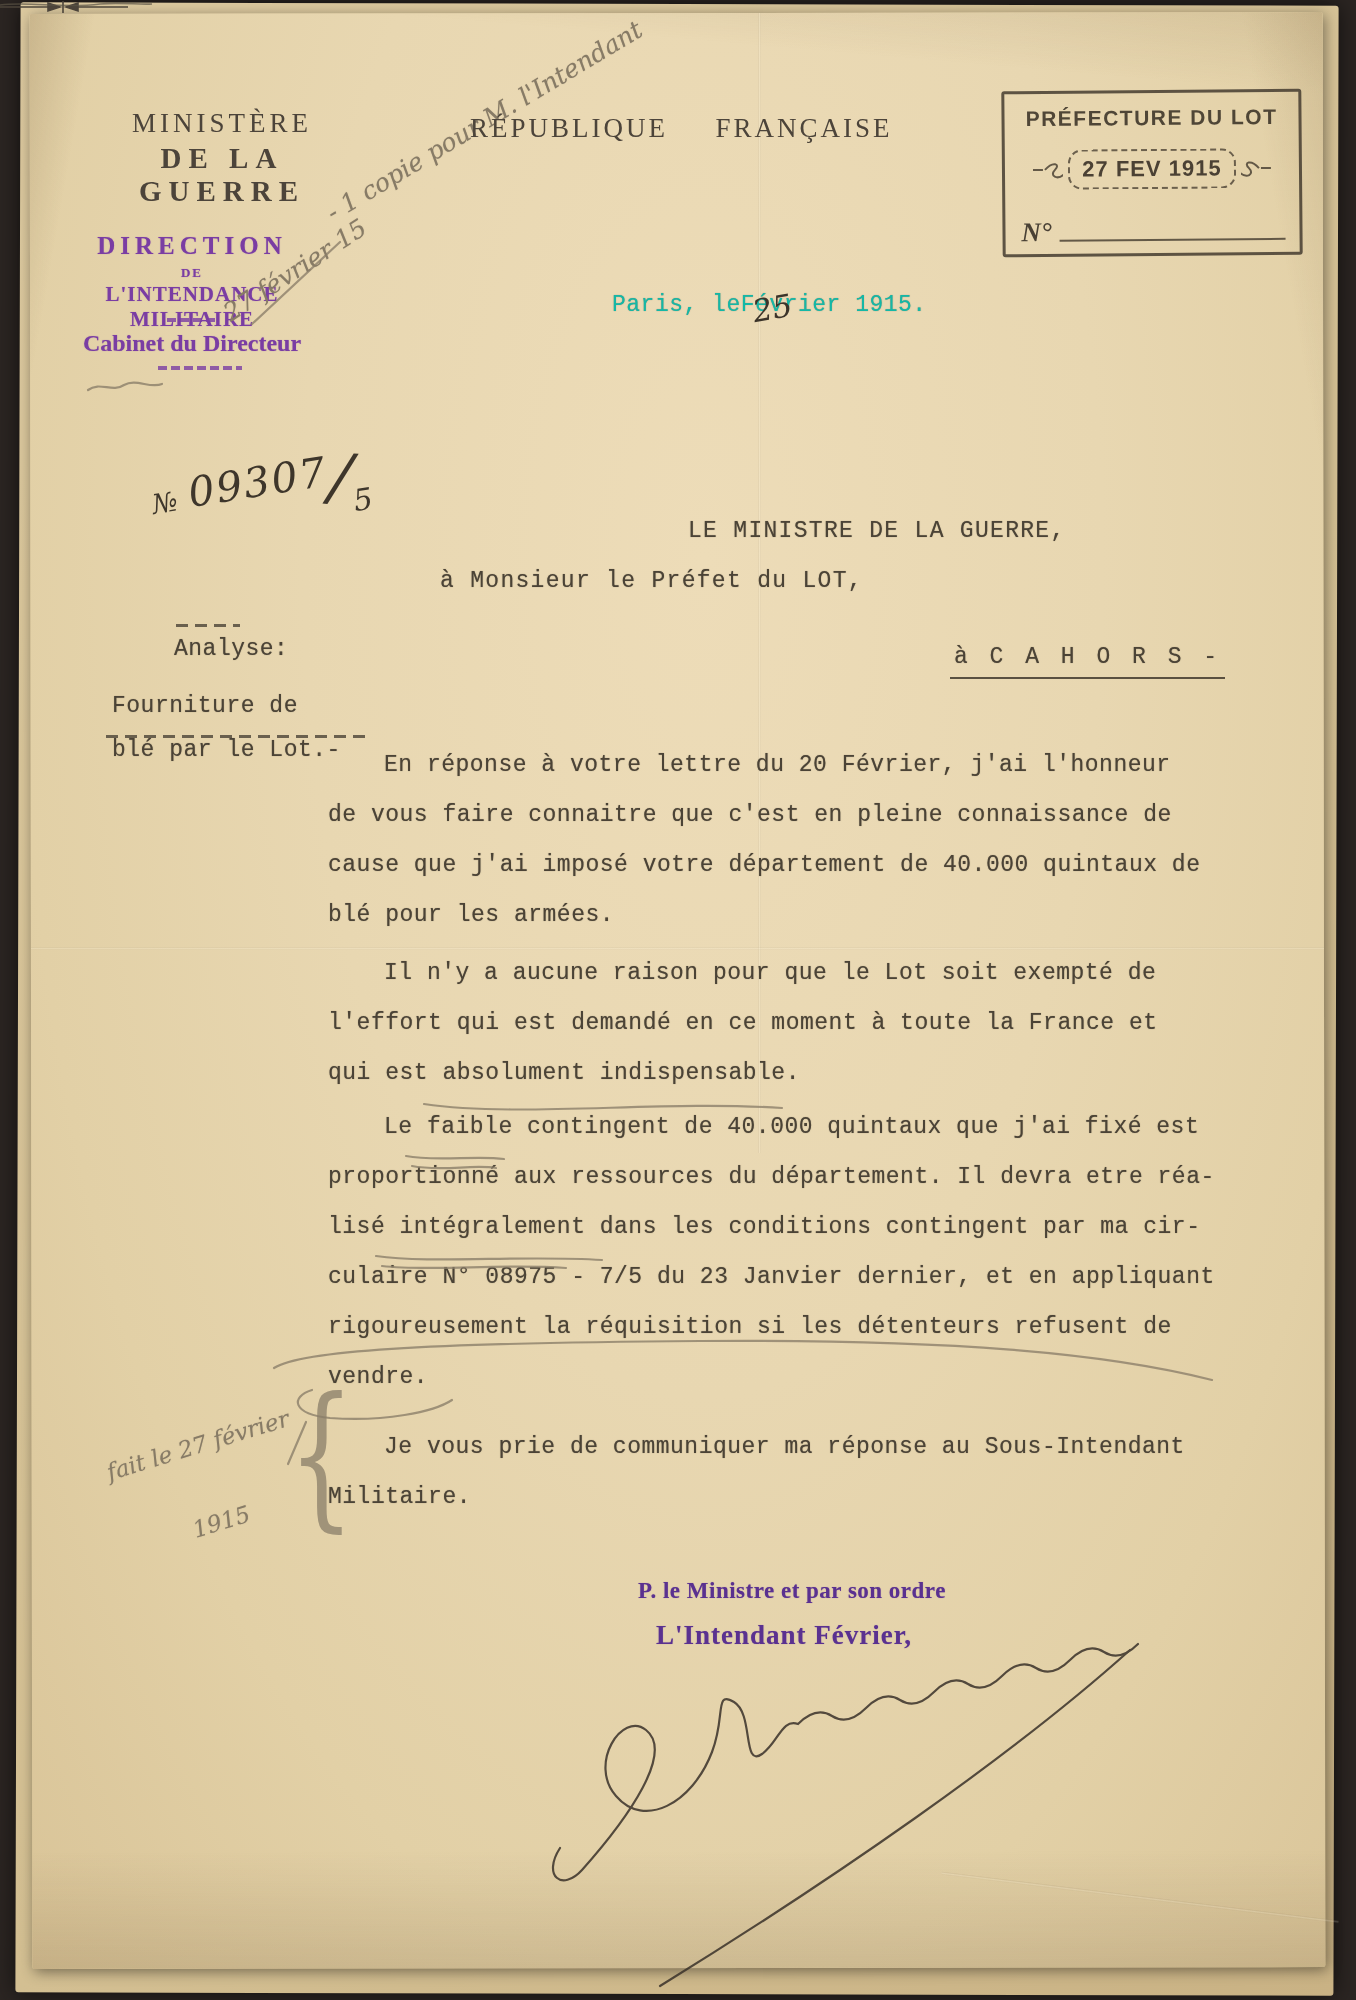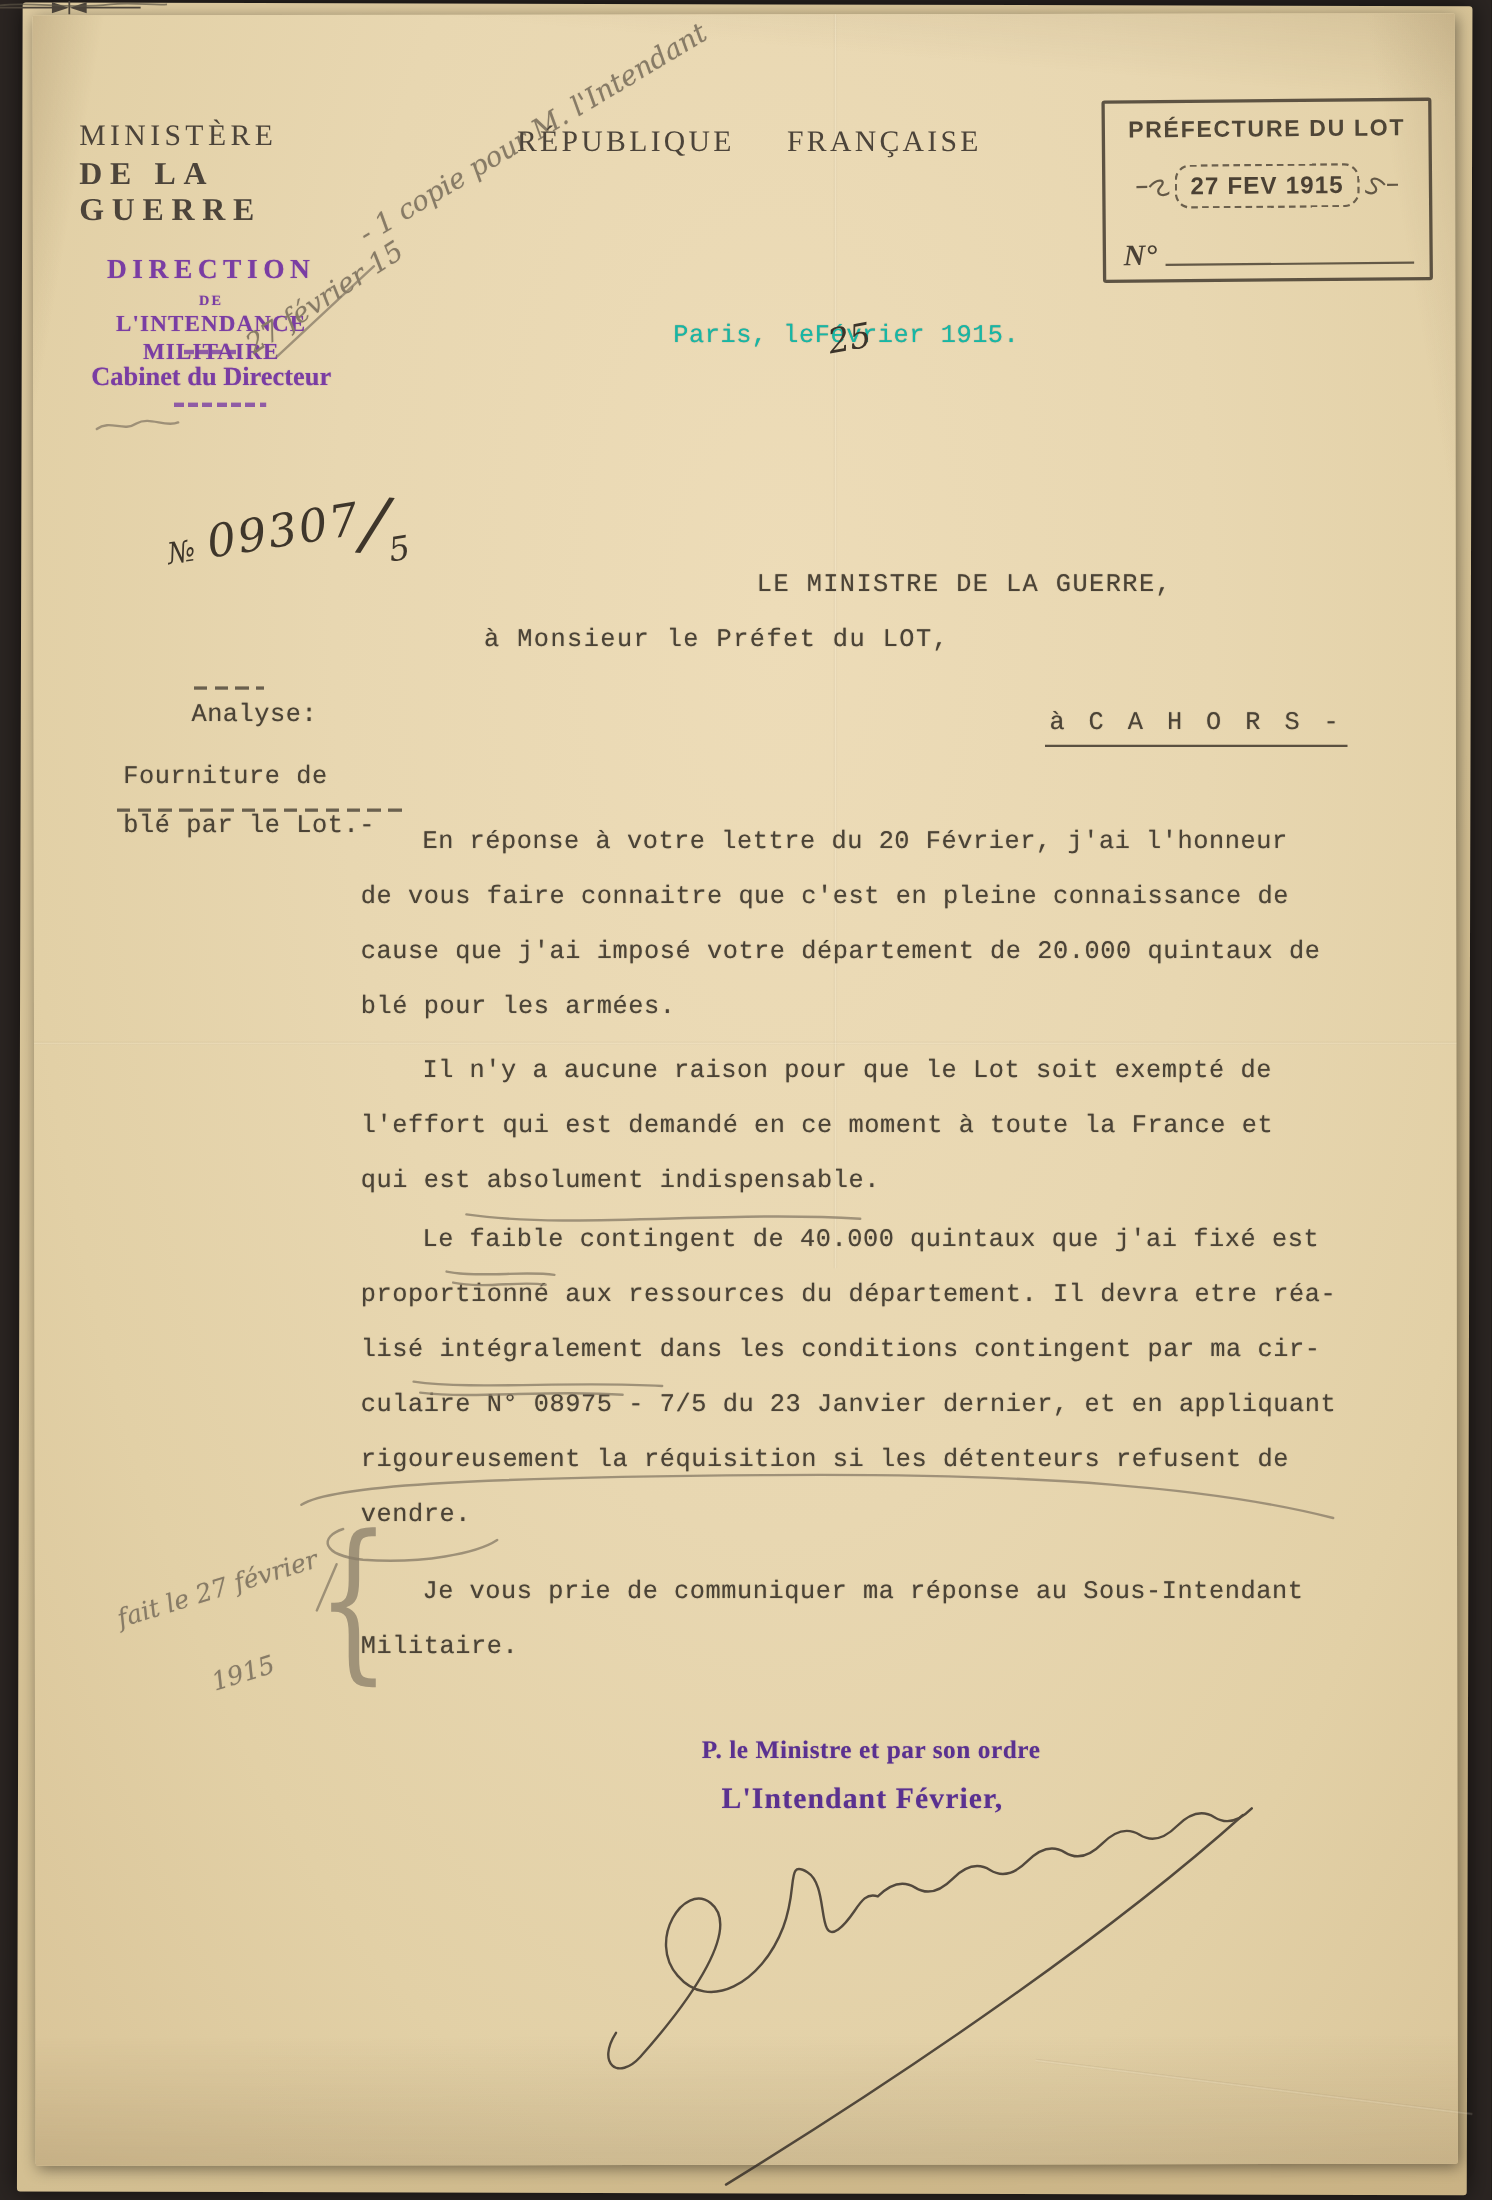--- a/index.html
+++ b/index.html
@@ -30,21 +30,21 @@
   
   .tw{position:absolute;font-family:"Liberation Mono",monospace;font-size:23px;color:#4b4336;
       letter-spacing:.5px;white-space:pre;text-shadow:0 0 1px rgba(75,67,54,.55);margin-top:48px;}
   .para{position:absolute;left:328px;width:910px;}
   .bline{position:relative;display:block;height:50px;line-height:30px;
       font-family:"Liberation Mono",monospace;font-size:23px;color:#4b4336;
       letter-spacing:.5px;white-space:pre;text-shadow:0 0 1px rgba(75,67,54,.55);}
   .indent{padding-left:56px;}
 
   
-  .lh{position:absolute;left:72px;width:300px;color:#4c443a;}
+  .lh{position:absolute;left:72px;width:300px;text-align:center;color:#4c443a;}
   .lh1{top:108px;font-size:27px;letter-spacing:4px;}
   .lh2{top:142px;font-size:29px;font-weight:bold;letter-spacing:7px;}
   .orn{position:absolute;left:158px;top:188px;}
 
   .republique{position:absolute;left:470px;top:113px;width:330px;text-align:center;
       font-size:27px;letter-spacing:3px;word-spacing:14px;color:#4c443a;white-space:pre;}
   .repline{position:absolute;left:556px;top:165px;}
 
   .dateline{position:absolute;left:612px;top:292px;}
   .dateline .tw-inline{font-family:"Liberation Mono",monospace;font-size:23px;color:#14b8a6;
@@ -188,21 +188,21 @@
 
   <div class="tw" style="left:174px;top:588px;">Analyse:</div>
   <div class="twdash an"></div>
   <div class="tw" style="left:112px;top:645px;">Fourniture de</div>
   <div class="tw" style="left:112px;top:689px;">blé par le Lot.-</div>
   <div class="twdash subj"></div>
 
   <div class="para" style="top:750px;">
     <div class="bline indent">En réponse à votre lettre du 20 Février, j'ai l'honneur</div>
     <div class="bline">de vous faire connaitre que c'est en pleine connaissance de</div>
-    <div class="bline">cause que j'ai imposé votre département de 20.000 quintaux de</div>
+    <div class="bline">cause que j'ai imposé votre département de 40.000 quintaux de</div>
     <div class="bline">blé pour les armées.</div>
   </div>
   <div class="para" style="top:958px;">
     <div class="bline indent">Il n'y a aucune raison pour que le Lot soit exempté de</div>
     <div class="bline">l'effort qui est demandé en ce moment à toute la France et</div>
     <div class="bline">qui est absolument indispensable.</div>
   </div>
   <div class="para" style="top:1112px;">
     <div class="bline indent">Le faible contingent de 40.000 quintaux que j'ai fixé est</div>
     <div class="bline">proportionné aux ressources du département. Il devra etre réa-</div>

